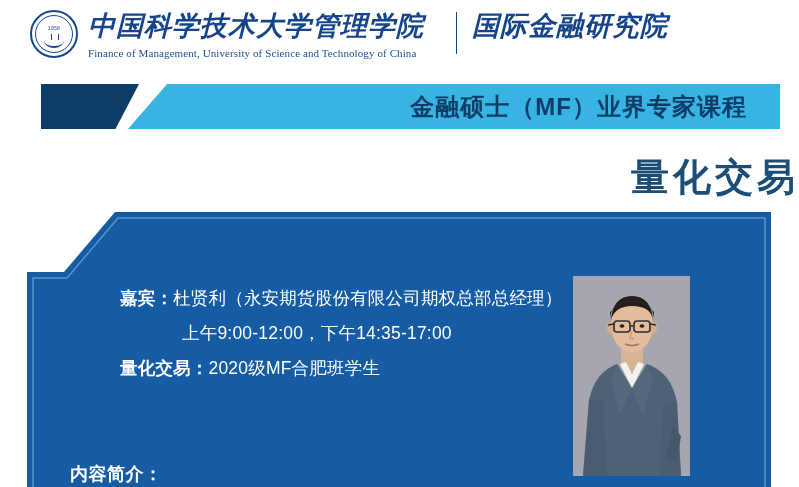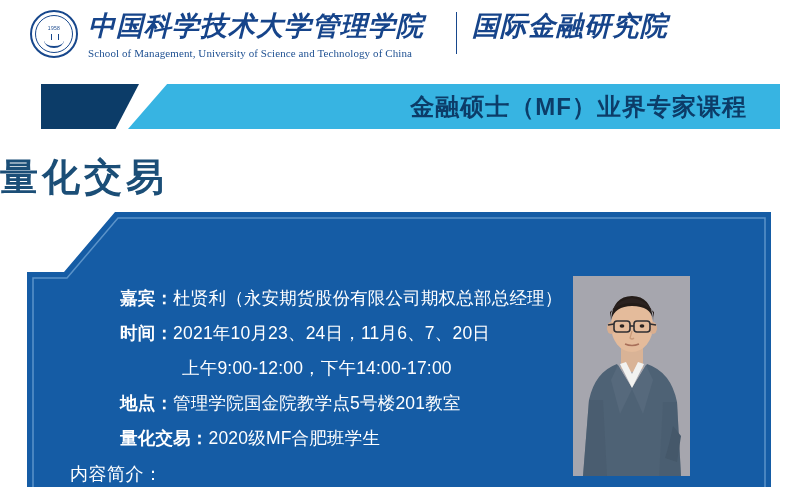--- a/index.html
+++ b/index.html
@@ -167,21 +167,21 @@
     letter-spacing: 1px;
     white-space: nowrap;
   }
 
   
   .main-title {
     position: absolute;
     left: 0;
     top: 152px;
     width: 799px;
-    text-align: left;
+    text-align: right;
     font-size: 38px;
     font-weight: bold;
     color: #1b4e77;
     letter-spacing: 4px;
   }
 
   
   .panel {
     position: absolute;
     left: 27px;
@@ -231,21 +231,21 @@
   .row.indent {
     padding-left: 62px;
   }
 
   .intro-label {
     position: absolute;
     left: 70px;
     top: 462px;
     color: #ffffff;
     font-size: 18px;
-    font-weight: normal;
+    font-weight: bold;
     letter-spacing: 0.5px;
     white-space: nowrap;
   }
 
   
   .photo {
     position: absolute;
     left: 573px;
     top: 276px;
     width: 117px;
@@ -264,21 +264,21 @@
 
     <div class="logo-seal">
       <div class="seal-ring"></div>
       <div class="seal-ring2"></div>
       <div class="seal-year">1958</div>
       <div class="seal-bird"></div>
     </div>
 
     <div class="brand-block">
       <div class="brand-cn">中国科学技术大学管理学院</div>
-      <div class="brand-en">School of Management, University of Science and Technology of China</div>
+      <div class="brand-en">Finance of Management, University of Science and Technology of China</div>
     </div>
 
     <div class="brand-divider"></div>
 
     <div class="brand-block2">
       <div class="brand-cn2">国际金融研究院</div>
     </div>
   </div>
 
   <div class="banner">
@@ -297,31 +297,25 @@
       <polyline points="6,275 6,66 40,66 91,6 738,6 738,275" stroke="#5b93c9" stroke-width="1.5" fill="none"></polyline>
     </svg>
   </div>
 
   <div class="panel-text">
 
     <div class="row">
       <b>嘉宾：</b><span>杜贤利（永安期货股份有限公司期权总部总经理）</span>
     </div>
 
-    <div class="row">
-      <b>时间：</b><span>2021年10月23、24日，11月6、7、20日</span>
-    </div>
 
     <div class="row indent">
-      <b></b><span>上午9:00-12:00，下午14:00-17:00</span>
-    </div>
-
-    <div class="row">
-      <b>地点：</b><span>管理学院国金院教学点5号楼201教室</span>
-    </div>
+      <b></b><span>上午9:00-12:00，下午14:35-17:00</span>
+    </div>
+
 
     <div class="row">
       <b>量化交易：</b><span>2020级MF合肥班学生</span>
     </div>
   </div>
 
   <div class="intro-label">内容简介：</div>
 
   <div class="photo">
     <svg width="117" height="200" viewBox="0 0 117 200">

